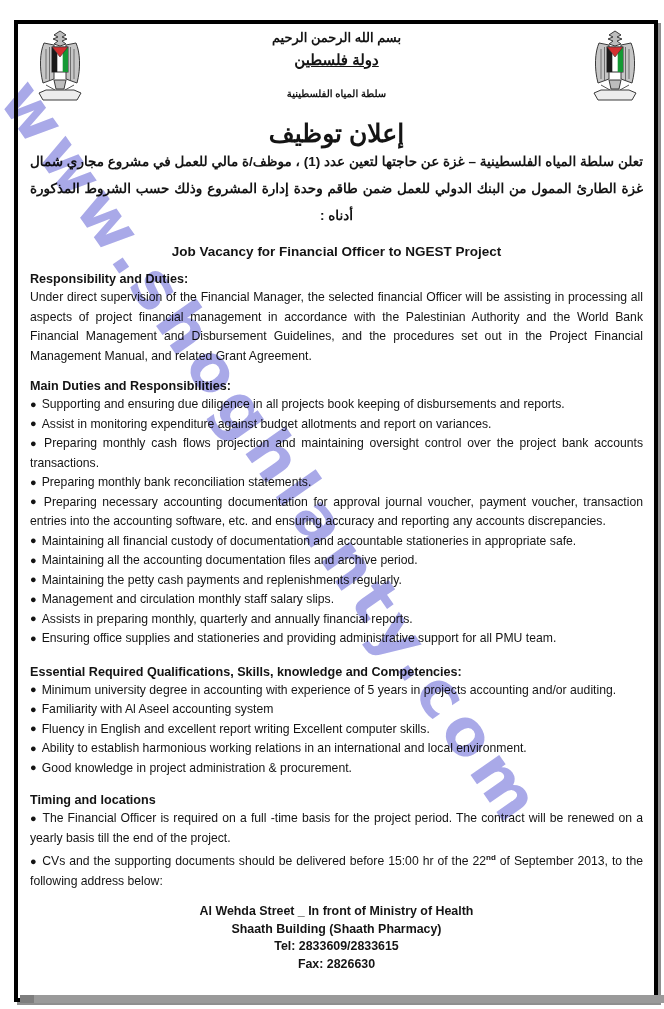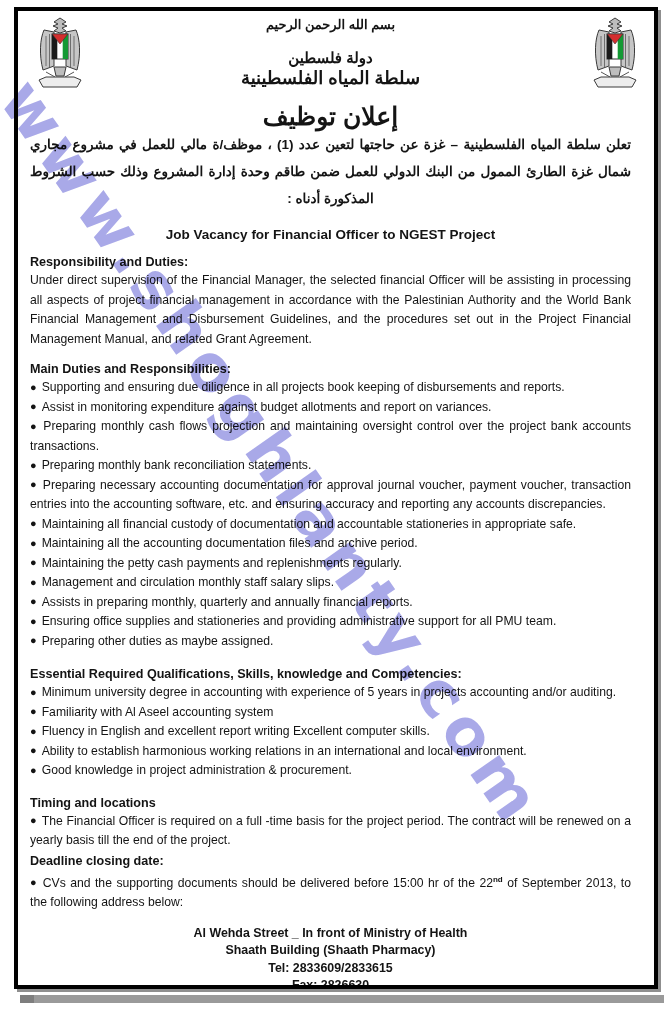--- a/index.html
+++ b/index.html
@@ -1,34 +1,34 @@
 <!DOCTYPE html>
 <html><head>
 <meta charset="utf-8">
 <style>
   html,body{margin:0;padding:0;}
   body{
     width:664px;height:1009px;position:relative;background:#ffffff;
     font-family:"Liberation Sans", sans-serif;color:#141414;overflow:hidden;
   }
   .frame{
-    position:absolute;left:14px;top:7px;width:644px;height:982px;
+    position:absolute;left:14px;top:20px;width:644px;height:982px;
     box-sizing:border-box;border:4px solid #000;background:#fff;
     box-shadow:3px 3px 0 #8f8f8f;
-    padding:2px 23px 6px 12px;overflow:hidden;z-index:1;
+    padding:2px 11px 6px 12px;overflow:hidden;z-index:1;
   }
   
   .emblem{position:absolute;top:6px;}
   .emblem.left{left:13px;}
   .emblem.right{right:10px;}
   .hdr{text-align:center;font-weight:bold;}
   .h-bismillah{font-size:13px;margin-top:4px;}
-  .h-state{font-size:15px;margin-top:17px;}
-  .h-authority{font-size:18px;margin-top:0;}
-  .h-announce{font-size:25px;margin-top:13px;letter-spacing:1px;}
+  .h-state{font-size:15px;margin-top:6px;text-decoration:underline;}
+  .h-authority{font-size:10px;margin-top:19px;}
+  .h-announce{font-size:25px;margin-top:20px;letter-spacing:1px;}
   
   .intro-ar{
     direction:rtl;font-weight:bold;font-size:13.5px;line-height:27px;
     text-align:justify;text-align-last:center;margin-top:0;
   }
   .job-title{ text-align:center;font-weight:bold;font-size:13.5px;margin-top:15px;}
   
   .sec-h{font-weight:bold;font-size:12.6px;margin:13px 0 2px 0;}
   .para{font-size:12.2px;line-height:19.5px;text-align:justify;margin:0;}
   .bullet-line{font-size:12.2px;line-height:19.5px;text-align:justify;margin:0;}
@@ -109,38 +109,36 @@
       <div class="bullet-line"><span class="bullet">●</span><span>Assist in monitoring expenditure against budget allotments and report on variances.</span></div>
       <div class="bullet-line"><span class="bullet">●</span><span>Preparing monthly cash flows projection and maintaining oversight control over the project bank accounts transactions.</span></div>
       <div class="bullet-line"><span class="bullet">●</span><span>Preparing monthly bank reconciliation statements.</span></div>
       <div class="bullet-line"><span class="bullet">●</span><span>Preparing necessary accounting documentation for approval journal voucher, payment voucher, transaction entries into the accounting software, etc. and ensuring accuracy and reporting any accounts discrepancies.</span></div>
       <div class="bullet-line"><span class="bullet">●</span><span>Maintaining all financial custody of documentation and accountable stationeries in appropriate safe.</span></div>
       <div class="bullet-line"><span class="bullet">●</span><span>Maintaining all the accounting documentation files and archive period.</span></div>
       <div class="bullet-line"><span class="bullet">●</span><span>Maintaining the petty cash payments and replenishments regularly.</span></div>
       <div class="bullet-line"><span class="bullet">●</span><span>Management and circulation monthly staff salary slips.</span></div>
       <div class="bullet-line"><span class="bullet">●</span><span>Assists in preparing monthly, quarterly and annually financial reports.</span></div>
       <div class="bullet-line"><span class="bullet">●</span><span>Ensuring office supplies and stationeries and providing administrative support for all PMU team.</span></div>
-      <div class="bullet-line"><span class="bullet">●</span><span>Preparing other duties as maybe assigned.</span></div>
     </div>
 
   <div class="sec-h" style="margin-top:16px;">Essential Required Qualifications, Skills, knowledge and Competencies:</div>
   <div>
       <div class="bullet-line"><span class="bullet">●</span><span>Minimum university degree in accounting with experience of 5 years in projects accounting and/or auditing.</span></div>
       <div class="bullet-line"><span class="bullet">●</span><span>Familiarity with Al Aseel accounting system</span></div>
       <div class="bullet-line"><span class="bullet">●</span><span>Fluency in English and excellent report writing Excellent computer skills.</span></div>
       <div class="bullet-line"><span class="bullet">●</span><span>Ability to establish harmonious working relations in an international and local environment.</span></div>
       <div class="bullet-line"><span class="bullet">●</span><span>Good knowledge in project administration &amp; procurement.</span></div>
     </div>
 
   <div class="sec-h" style="margin-top:15px;">Timing and locations</div>
   <div>
       <div class="bullet-line"><span class="bullet">●</span><span>The Financial Officer is required on a full -time basis for the project period. The contract will be renewed on a yearly basis till the end of the project.</span></div>
     </div>
 
-  <div class="sec-h" style="margin-top:3px;">Deadline closing date:</div>
   <p class="para"><span class="bullet">●</span><span>CVs and the supporting documents should be delivered before 15:00 hr of the 22</span><sup>nd</sup><span> of September  2013, to the following address below:</span></p>
 
   <div class="address">
     <div>Al Wehda Street _  In front of Ministry of Health</div>
     <div>Shaath Building (Shaath Pharmacy)</div>
     <div>Tel: 2833609/2833615</div>
     <div>Fax: 2826630</div>
     <div></div>
   </div>
 

